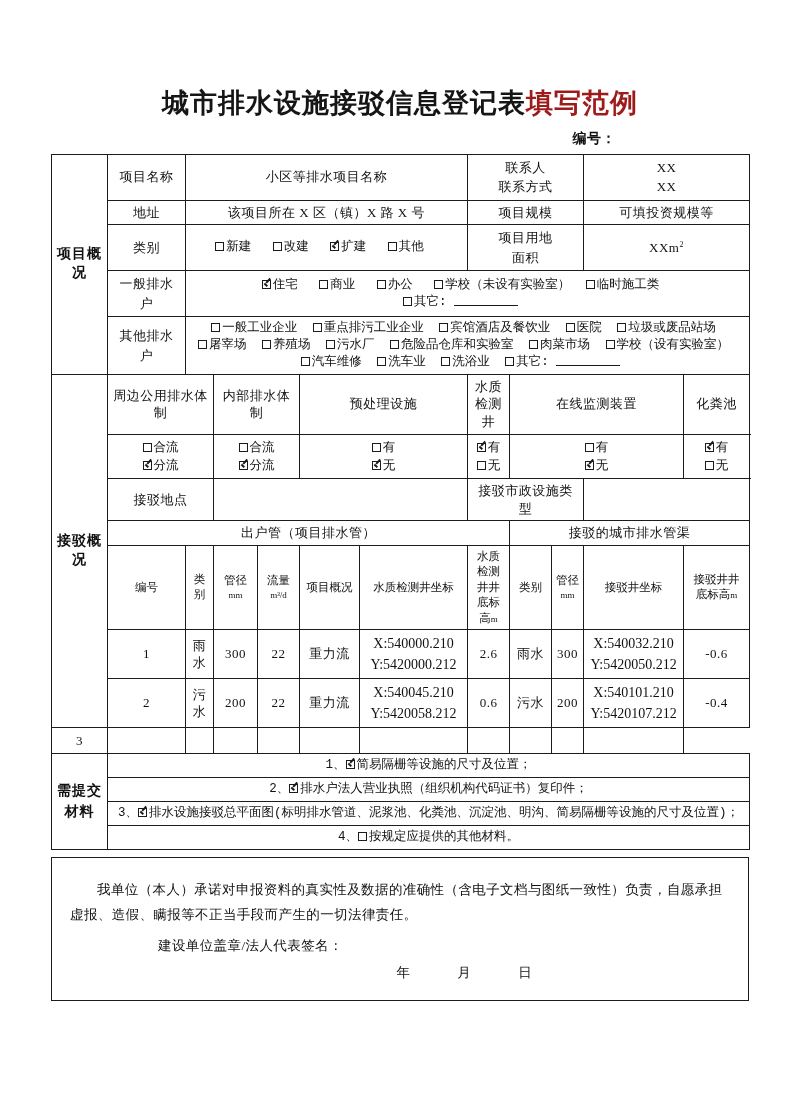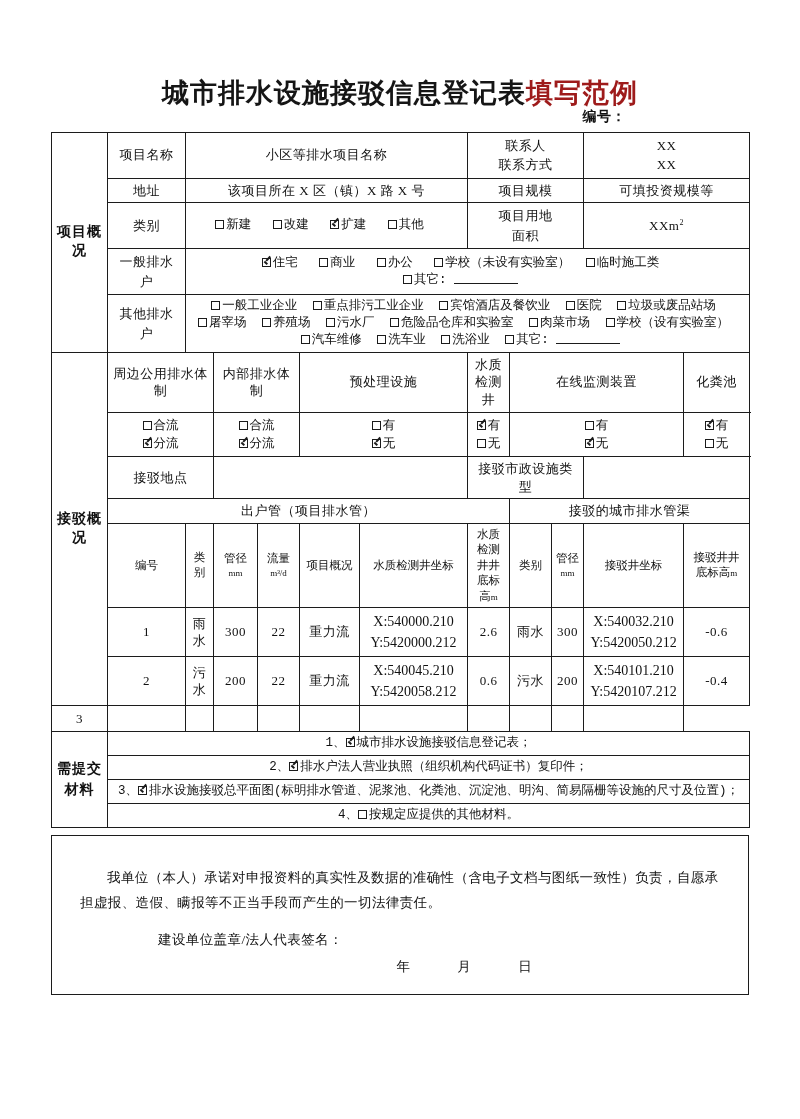--- a/index.html
+++ b/index.html
@@ -15,21 +15,21 @@
     color: #111111;
     position: relative;
     overflow: hidden;
   }
 
   .page {
     position: relative;
     width: 800px;
     height: 796px;
     box-sizing: border-box;
-    padding: 6px;
+    padding: 16px;
   }
 
   
   .title-block {
     text-align: center;
     padding-top: 72px;
   }
   .doc-title {
     font-family: "DejaVu Serif", "Liberation Serif", serif;
     font-size: 27px;
@@ -37,20 +37,21 @@
     letter-spacing: 1px;
     white-space: nowrap;
     line-height: 1.1;
   }
   .title-main { color: #151515; }
   .title-accent { color: #9e1b1b; }
 
   .serial-row {
     text-align: right;
     padding-right: 168px;
+    margin-top: 12px;
     font-size: 14px;
     font-weight: bold;
     letter-spacing: 0.5px;
   }
 
   
   .form-wrap {
     margin: 6px auto 0 auto;
     width: 698px;
   }
@@ -166,21 +167,21 @@
   .decl {
     margin: 7px auto 0 auto;
     width: 698px;
     border: 1.5px solid #1c1c1c;
     box-sizing: border-box;
     padding: 18px 16px 14px 16px;
     font-size: 13.5px;
     line-height: 1.85;
     letter-spacing: 0.4px;
   }
-  .decl p { margin: 12px; text-indent: 2em; }
+  .decl p { margin: 2px; text-indent: 2em; }
   .sign-line {
     margin-top: 6px;
     text-align: left;
     padding-left: 90px;
   }
   .date-line {
     margin-top: 2px;
     text-align: center;
     padding-left: 150px;
     letter-spacing: 22px;
@@ -422,21 +423,21 @@
         <td class="coord"></td>
         <td class="cellval"></td>
       </tr>
 
       <tr>
         <td class="vlabel" rowspan="4">
           <span class="stack">需提交</span>
           <span class="stack">材料</span>
         </td>
         <td class="opts left" colspan="11">
-          <span>1、</span><span class="cb checked"></span><span>城市排水设施接驳信息登记表；</span>
+          <span>1、</span><span class="cb checked"></span><span>简易隔栅等设施的尺寸及位置；</span>
         </td>
       </tr>
       <tr>
         <td class="opts left" colspan="11">
           <span>2、</span><span class="cb checked"></span><span>排水户法人营业执照（组织机构代码证书）复印件；</span>
         </td>
       </tr>
       <tr>
         <td class="opts left" colspan="11">
           <span>3、</span><span class="cb checked"></span><span>排水设施接驳总平面图(标明排水管道、泥浆池、化粪池、沉淀池、明沟、简易隔栅等设施的尺寸及位置)；</span>

